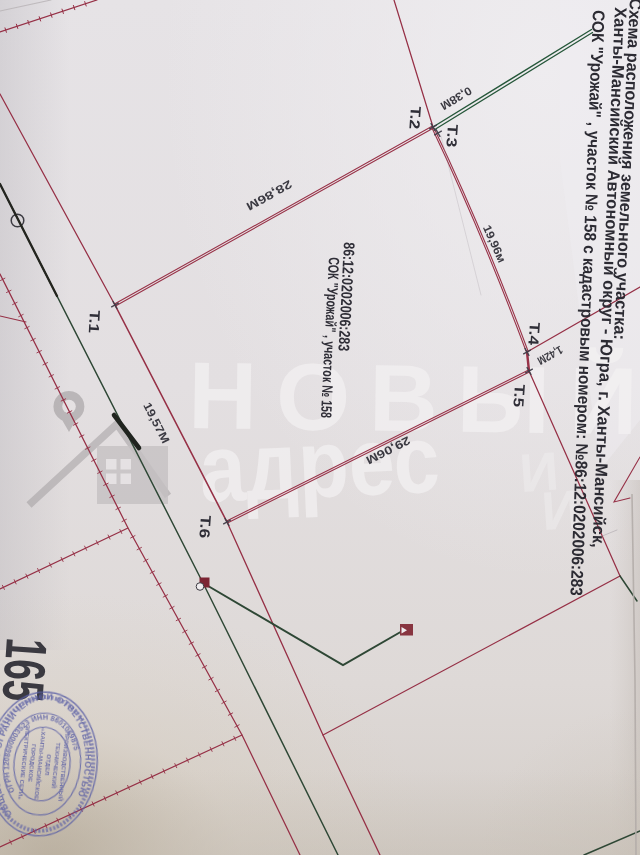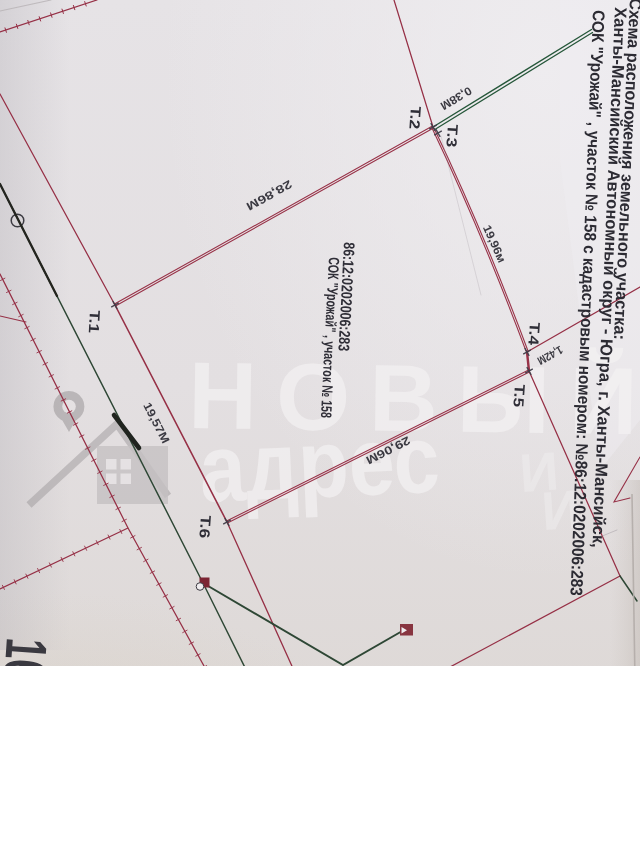--- a/index.html
+++ b/index.html
@@ -1,17 +1,17 @@
 <!DOCTYPE html>
 <html><head><meta charset="utf-8"><style>
 html,body{margin:0;padding:0;}
 *{font-family:"Liberation Sans", sans-serif;-webkit-font-smoothing:antialiased;}
 </style></head><body>
 
-<div style="position:relative;width:640px;height:666px;overflow:hidden;background:#e9e6e8;">
+<div style="position:relative;width:640px;height:855px;overflow:hidden;background:#e9e6e8;">
 <svg width="640" height="855" viewBox="0 0 640 855" style="position:absolute;left:0;top:0;">
 <defs>
 <filter id="stblur" x="-20%" y="-20%" width="140%" height="140%">
           <feGaussianBlur stdDeviation="0.35"></feGaussianBlur>
         </filter>
 <linearGradient id="pv" x1="0" y1="0" x2="0" y2="1">
           <stop offset="0" stop-color="#e6e3e6"></stop>
           <stop offset="0.45" stop-color="#e3dfe1"></stop>
           <stop offset="0.8" stop-color="#ded9d7"></stop>
           <stop offset="1" stop-color="#d5cfca"></stop>

